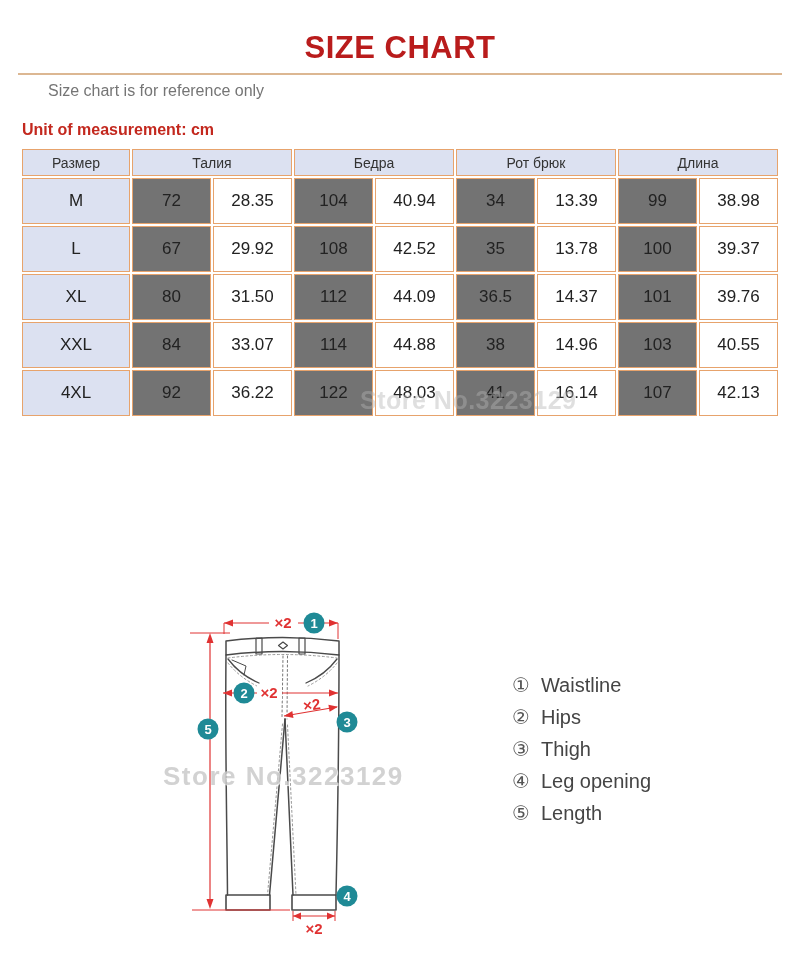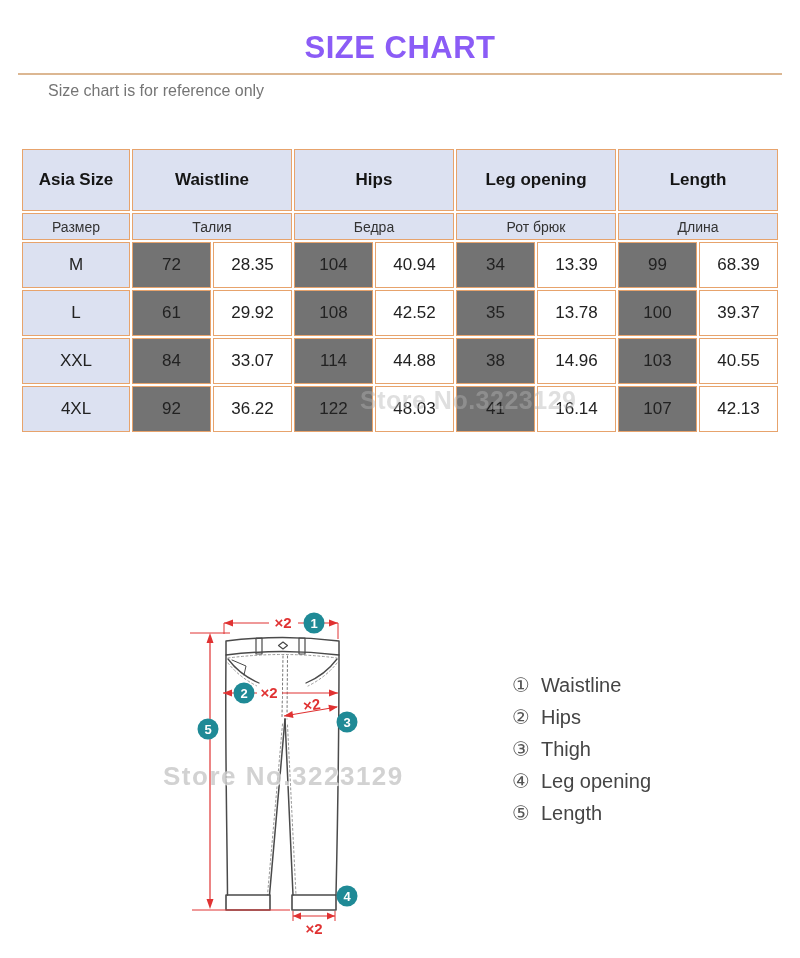--- a/index.html
+++ b/index.html
@@ -1,19 +1,19 @@
 <!DOCTYPE html>
 <html><head>
 <meta charset="utf-8">
 <style>
   html,body{margin:0;padding:0;background:#fff;}
   .page{position:relative;width:800px;height:958px;background:#fff;overflow:hidden;
         font-family:"Liberation Sans","DejaVu Sans",sans-serif;}
   .title{position:absolute;top:30px;left:0;width:100%;text-align:center;
-         font-size:31px;font-weight:bold;color:#8b5cf6;letter-spacing:.5px;}
+         font-size:31px;font-weight:bold;color:#b91c1c;letter-spacing:.5px;}
   .divider{position:absolute;top:73px;left:18px;width:764px;height:2px;background:#dcb792;}
   .subtitle{position:absolute;top:82px;left:0;width:100%;
             font-size:16px;color:#757575;padding-left:48px;}
   .unit-note{position:absolute;top:121px;left:22px;font-size:16px;font-weight:bold;color:#c3281e;}
 
   table.size-chart{position:absolute;left:20px;top:147px;width:760px;
         border-collapse:separate;border-spacing:2px;table-layout:fixed;}
   table.size-chart th,table.size-chart td{border:1px solid #e7a36c;box-sizing:border-box;
         text-align:center;vertical-align:middle;padding:0;}
   tr.hdr-en th{background:#dce1f1;height:62px;font-size:17px;font-weight:bold;color:#151515;}
@@ -40,70 +40,75 @@
             text-shadow:1px 1px 1px #fff;}
 </style>
 </head>
 <body>
 
 <div class="page">
 
   <div class="title">SIZE CHART</div>
   <div class="divider"></div>
   <div class="subtitle">Size chart is for reference only</div>
+  <div class="unit-note">Unit of measurement: cm</div>
 
   <table class="size-chart">
     <colgroup>
       <col style="width:108px">
       <col style="width:79px">
         <col style="width:79px">
       <col style="width:79px">
         <col style="width:79px">
       <col style="width:79px">
         <col style="width:79px">
       <col style="width:79px">
         <col style="width:79px">
     </colgroup>
     <tbody>
-      <tr class="hdr-en">
-        <th>Asia Size</th>
-        <th colspan="2">Waistline</th>
-        <th colspan="2">Hips</th>
-        <th colspan="2">Leg opening</th>
-        <th colspan="2">Length</th>
-      </tr>
       <tr class="hdr-ru">
         <th>Размер</th>
         <th colspan="2">Талия</th>
         <th colspan="2">Бедра</th>
         <th colspan="2">Рот брюк</th>
         <th colspan="2">Длина</th>
       </tr>
 
       <tr>
         <td class="size">M</td>
         <td class="cm">72</td>
         <td class="in">28.35</td>
         <td class="cm">104</td>
         <td class="in">40.94</td>
         <td class="cm">34</td>
         <td class="in">13.39</td>
         <td class="cm">99</td>
-        <td class="in">68.39</td>
+        <td class="in">38.98</td>
       </tr>
       <tr>
         <td class="size">L</td>
-        <td class="cm">61</td>
+        <td class="cm">67</td>
         <td class="in">29.92</td>
         <td class="cm">108</td>
         <td class="in">42.52</td>
         <td class="cm">35</td>
         <td class="in">13.78</td>
         <td class="cm">100</td>
         <td class="in">39.37</td>
+      </tr>
+      <tr>
+        <td class="size">XL</td>
+        <td class="cm">80</td>
+        <td class="in">31.50</td>
+        <td class="cm">112</td>
+        <td class="in">44.09</td>
+        <td class="cm">36.5</td>
+        <td class="in">14.37</td>
+        <td class="cm">101</td>
+        <td class="in">39.76</td>
       </tr>
       <tr>
         <td class="size">XXL</td>
         <td class="cm">84</td>
         <td class="in">33.07</td>
         <td class="cm">114</td>
         <td class="in">44.88</td>
         <td class="cm">38</td>
         <td class="in">14.96</td>
         <td class="cm">103</td>

